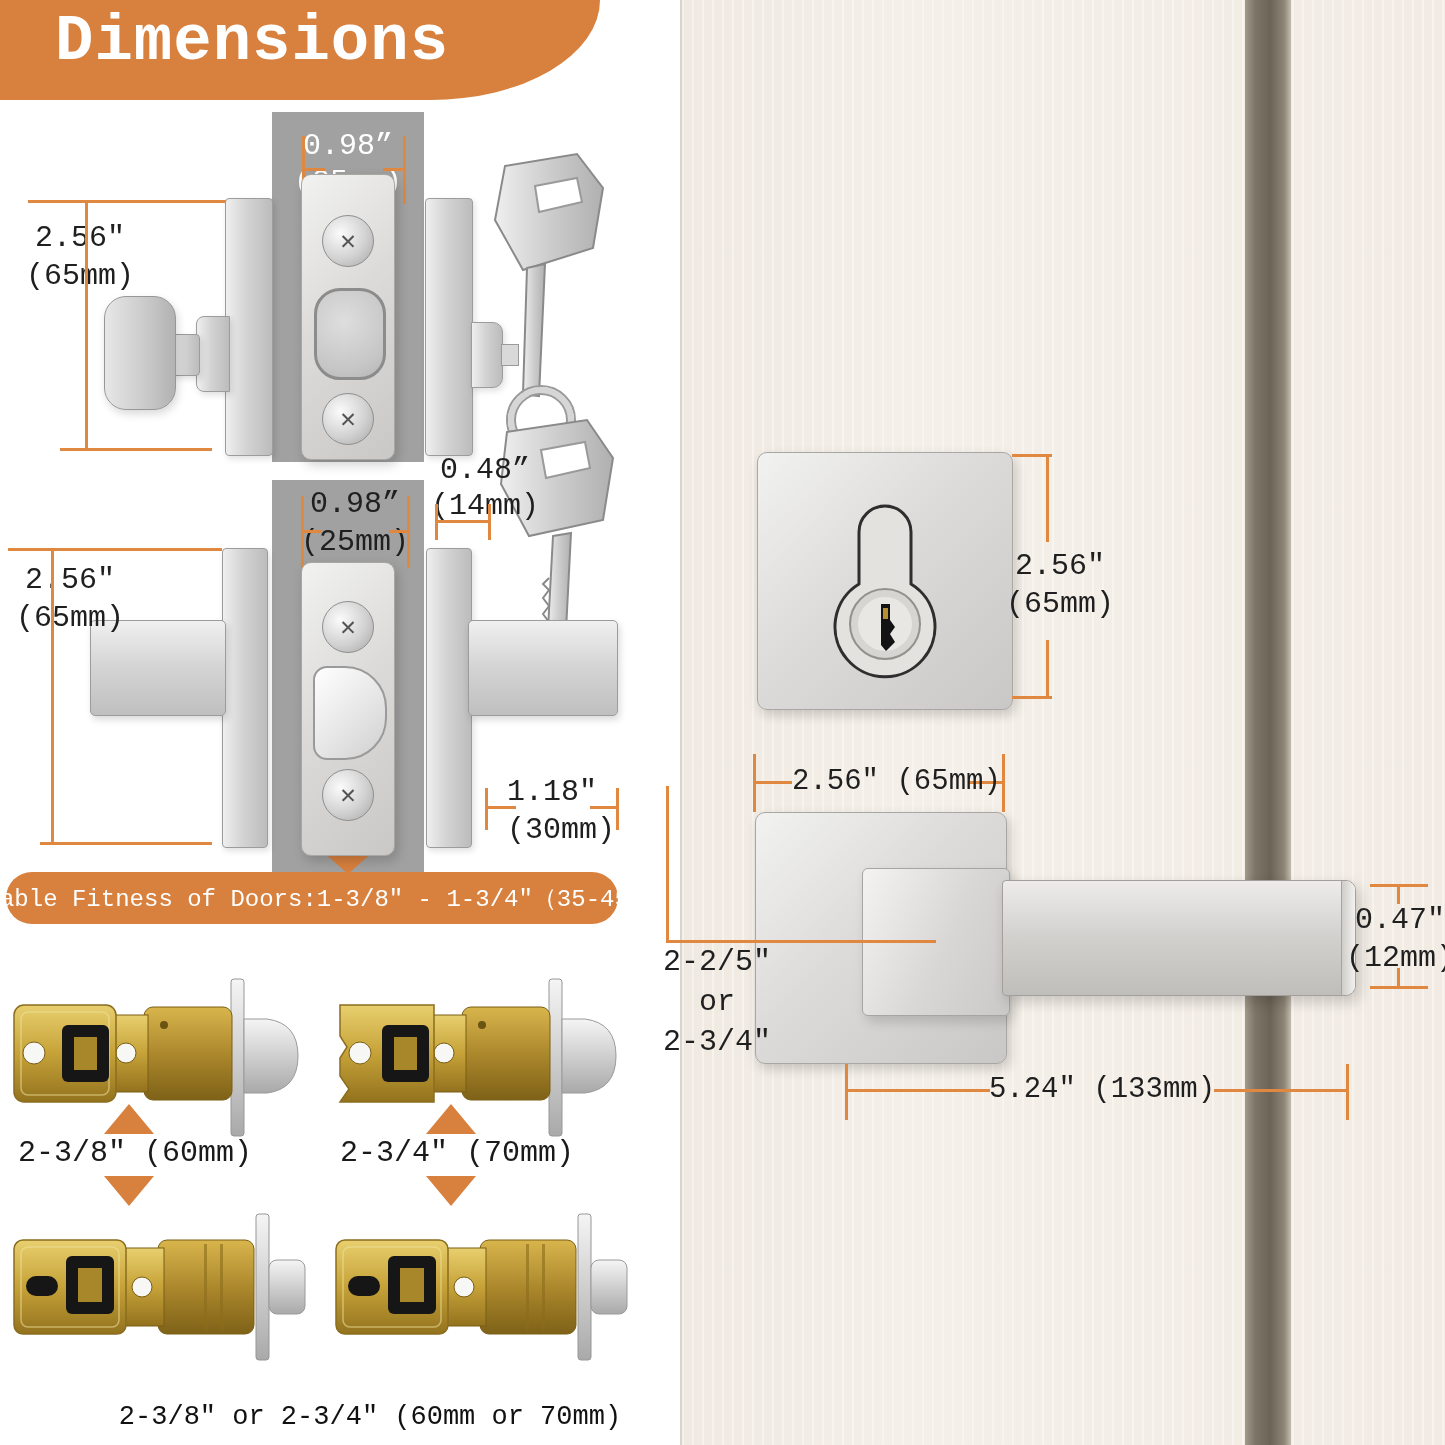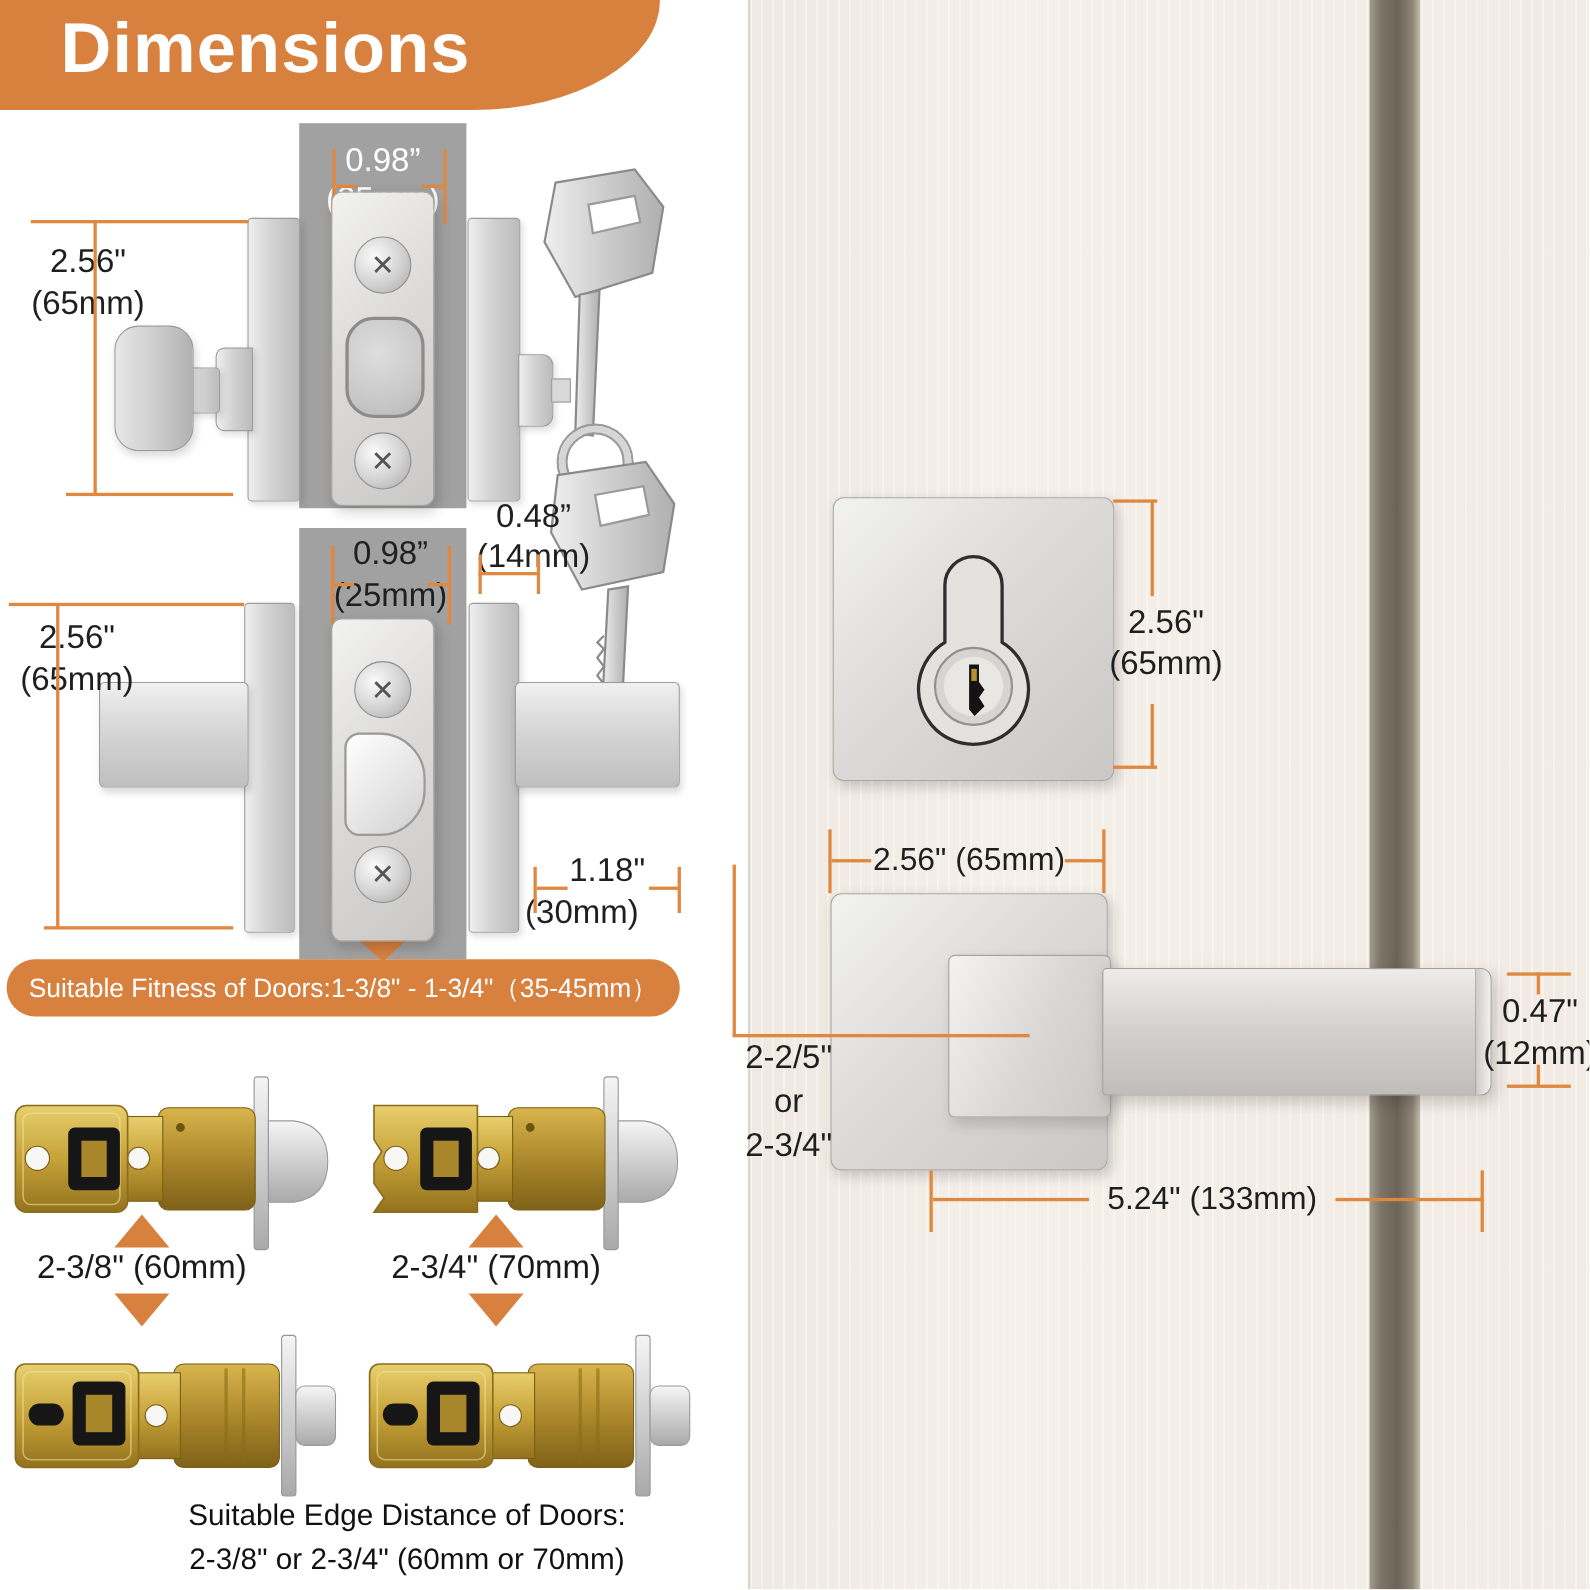--- a/index.html
+++ b/index.html
@@ -1,17 +1,17 @@
 <!DOCTYPE html>
 <html style="--accent-orange: #d8803e; --dimension-line: #e0883f; --door-gray: #a1a1a1; --door-cream: #f2ece4; --trim-taupe: #6d6759; --text-dark: #1f1f1f;"><head>
 <meta charset="utf-8">
 <style>
   html,body{margin:0;padding:0;background:#fff;}
   .stage{position:relative;width:1445px;height:1445px;background:#fff;overflow:hidden;
-         font-family:Liberation Sans, sans-serif;color:#1f1f1f;}
+         font-family:Liberation Mono, monospace;color:#1f1f1f;}
   .abs{position:absolute;}
   .dim{position:absolute;color:var(--text-dark,#1f1f1f);font-size:30px;line-height:36px;
        text-align:center;white-space:nowrap;}
   .dim.white{color:#fff;}
   .oline{position:absolute;background:var(--dimension-line,#e0883f);}
   .gstrip{position:absolute;background:var(--door-gray,#a1a1a1);}
   .vbar{position:absolute;background:linear-gradient(90deg,#efefef,#d3d3d3 45%,#bcbcbc);
         border:1px solid #9c9c9c;border-radius:4px;box-shadow:2px 3px 6px rgba(0,0,0,.12);}
   .hbar{position:absolute;background:linear-gradient(180deg,#f0f0f0,#d6d6d6 45%,#bfbfbf);
         border:1px solid #9c9c9c;border-radius:5px;box-shadow:2px 4px 7px rgba(0,0,0,.14);}
@@ -140,21 +140,21 @@
   <div class="screw" style="left:322px;top:769px"></div>
   <div class="abs" style="left:313px;top:666px;width:70px;height:90px;border:2px solid #9a9a9a;border-radius:14px 42px 42px 14px;background:linear-gradient(135deg,#ffffff,#e4e4e4 60%,#cfcfcf)"></div>
 
   <div class="dim" style="left:5px;top:562px;width:130px">2.56"</div>
   <div class="dim" style="left:0px;top:600px;width:140px">(65mm)</div>
   <div class="oline" style="left:8px;top:548px;width:214px;height:3px"></div>
   <div class="oline" style="left:51px;top:550px;width:3px;height:294px"></div>
   <div class="oline" style="left:40px;top:842px;width:172px;height:3px"></div>
 
   <div class="dim" style="left:482px;top:774px;width:140px">1.18"</div>
-  <div class="dim" style="left:453px;top:812px;width:152px">(30mm)</div>
+  <div class="dim" style="left:485px;top:812px;width:152px">(30mm)</div>
   <div class="oline" style="left:485px;top:788px;width:3px;height:42px"></div>
   <div class="oline" style="left:616px;top:788px;width:3px;height:42px"></div>
   <div class="oline" style="left:488px;top:806px;width:28px;height:3px"></div>
   <div class="oline" style="left:590px;top:806px;width:28px;height:3px"></div>
 
   <div class="pill">
     <span>Suitable Fitness of Doors:1-3/8" - 1-3/4"（35-45mm）</span>
   </div>
 
   <svg class="abs" style="left:12px;top:975px" width="292" height="165" viewBox="0 0 292 165">
@@ -212,21 +212,20 @@
     <rect x="212" y="32" width="3" height="86" fill="#8a6c1a" opacity=".6"></rect>
     <rect x="116" y="36" width="40" height="78" fill="url(#br1)" stroke="#7a5e15"></rect>
     <circle cx="134" cy="75" r="10" fill="#f7f7f5" stroke="#7a5e15"></circle>
     <rect x="6" y="28" width="112" height="94" rx="9" fill="url(#br1)" stroke="#8a6d1f" stroke-width="1.5"></rect>
     <rect x="13" y="35" width="98" height="80" rx="7" fill="none" stroke="#f0e3a0" stroke-opacity=".55" stroke-width="1.5"></rect>
     <rect x="18" y="64" width="32" height="20" rx="10" fill="#161616"></rect>
     <rect x="58" y="44" width="48" height="58" rx="6" fill="#161616"></rect>
     <rect x="70" y="56" width="24" height="34" fill="#a8862a"></rect>
   </svg>
 
-  <div class="note" style="top:1362px">Suitable Edge Distance of Doors:</div>
   <div class="note" style="top:1402px">2-3/8" or 2-3/4" (60mm or 70mm)</div>
 
   <div class="plate" style="left:757px;top:452px;width:254px;height:256px"></div>
   <svg class="abs" style="left:824px;top:500px" width="122" height="180" viewBox="0 0 122 180">
     <path d="M35,32 A26,26 0 0 1 87,32 L87,84 A50,50 0 1 1 35,84 Z" fill="#e3e2df" stroke="#2e2e2e" stroke-width="3"></path>
     <circle cx="61" cy="124" r="35" fill="#d6d5d2" stroke="#93918e" stroke-width="2"></circle>
     <circle cx="61" cy="124" r="27" fill="#e8e7e4"></circle>
     <path d="M57,104 h9 v16 l5,7 -5,7 5,8 -9,9 -5,-6 v-41 z" fill="#131313"></path>
     <rect x="59" y="108" width="5" height="11" fill="#b8912f"></rect>
   </svg>

